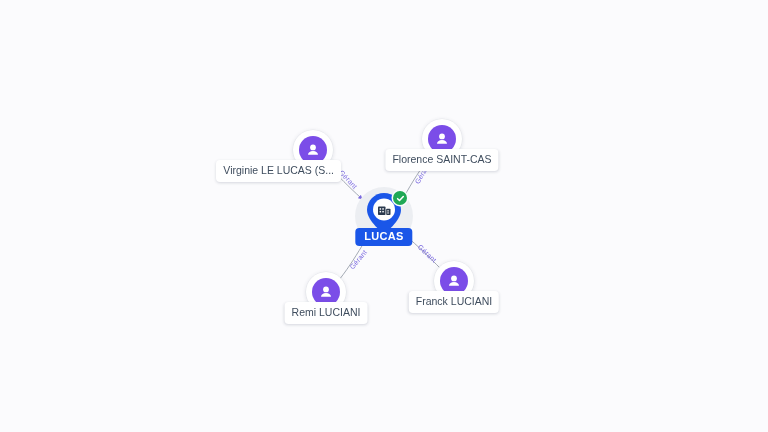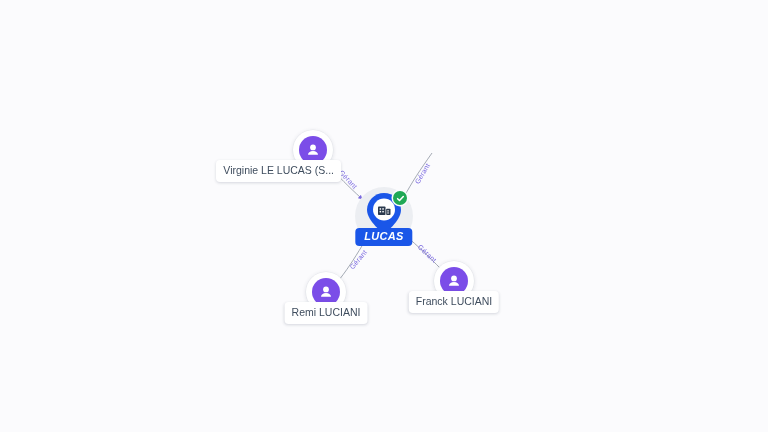--- a/index.html
+++ b/index.html
@@ -71,21 +71,20 @@
     transform: translateX(-50%);
     background: #1a56e8;
     color: #ffffff;
     font-size: 11px;
     font-weight: 700;
     letter-spacing: 0.3px;
     padding: 3px 9px 4px 9px;
     border-radius: 4px;
     white-space: nowrap;
     line-height: 1;
-    font-style: italic;
   }
 
   
   .person-node {
     position: absolute;
     transform: translate(-50%, -50%);
   }
   .person-avatar-wrap {
     position: relative;
     width: 40px;
@@ -193,20 +192,31 @@
       <div class="person-avatar">
         <svg width="16" height="16" viewBox="0 0 16 16" fill="#ffffff">
           <circle cx="8" cy="5.4" r="2.9"></circle>
           <path d="M8 9.1 c-3.1 0 -5 1.9 -5 3.6 h10 c0 -1.7 -1.9 -3.6 -5 -3.6 z"></path>
         </svg>
       </div>
     </div>
     <div class="person-label lbl-right">Virginie LE LUCAS (S...</div>
   </div>
 
+  <div class="person-node" style="left:442px; top:139px;">
+    <div class="person-avatar-wrap">
+      <div class="person-avatar">
+        <svg width="16" height="16" viewBox="0 0 16 16" fill="#ffffff">
+          <circle cx="8" cy="5.4" r="2.9"></circle>
+          <path d="M8 9.1 c-3.1 0 -5 1.9 -5 3.6 h10 c0 -1.7 -1.9 -3.6 -5 -3.6 z"></path>
+        </svg>
+      </div>
+    </div>
+    <div class="person-label lbl-center">Florence SAINT-CAS</div>
+  </div>
 
   <div class="person-node" style="left:326px; top:292px;">
     <div class="person-avatar-wrap">
       <div class="person-avatar">
         <svg width="16" height="16" viewBox="0 0 16 16" fill="#ffffff">
           <circle cx="8" cy="5.4" r="2.9"></circle>
           <path d="M8 9.1 c-3.1 0 -5 1.9 -5 3.6 h10 c0 -1.7 -1.9 -3.6 -5 -3.6 z"></path>
         </svg>
       </div>
     </div>

